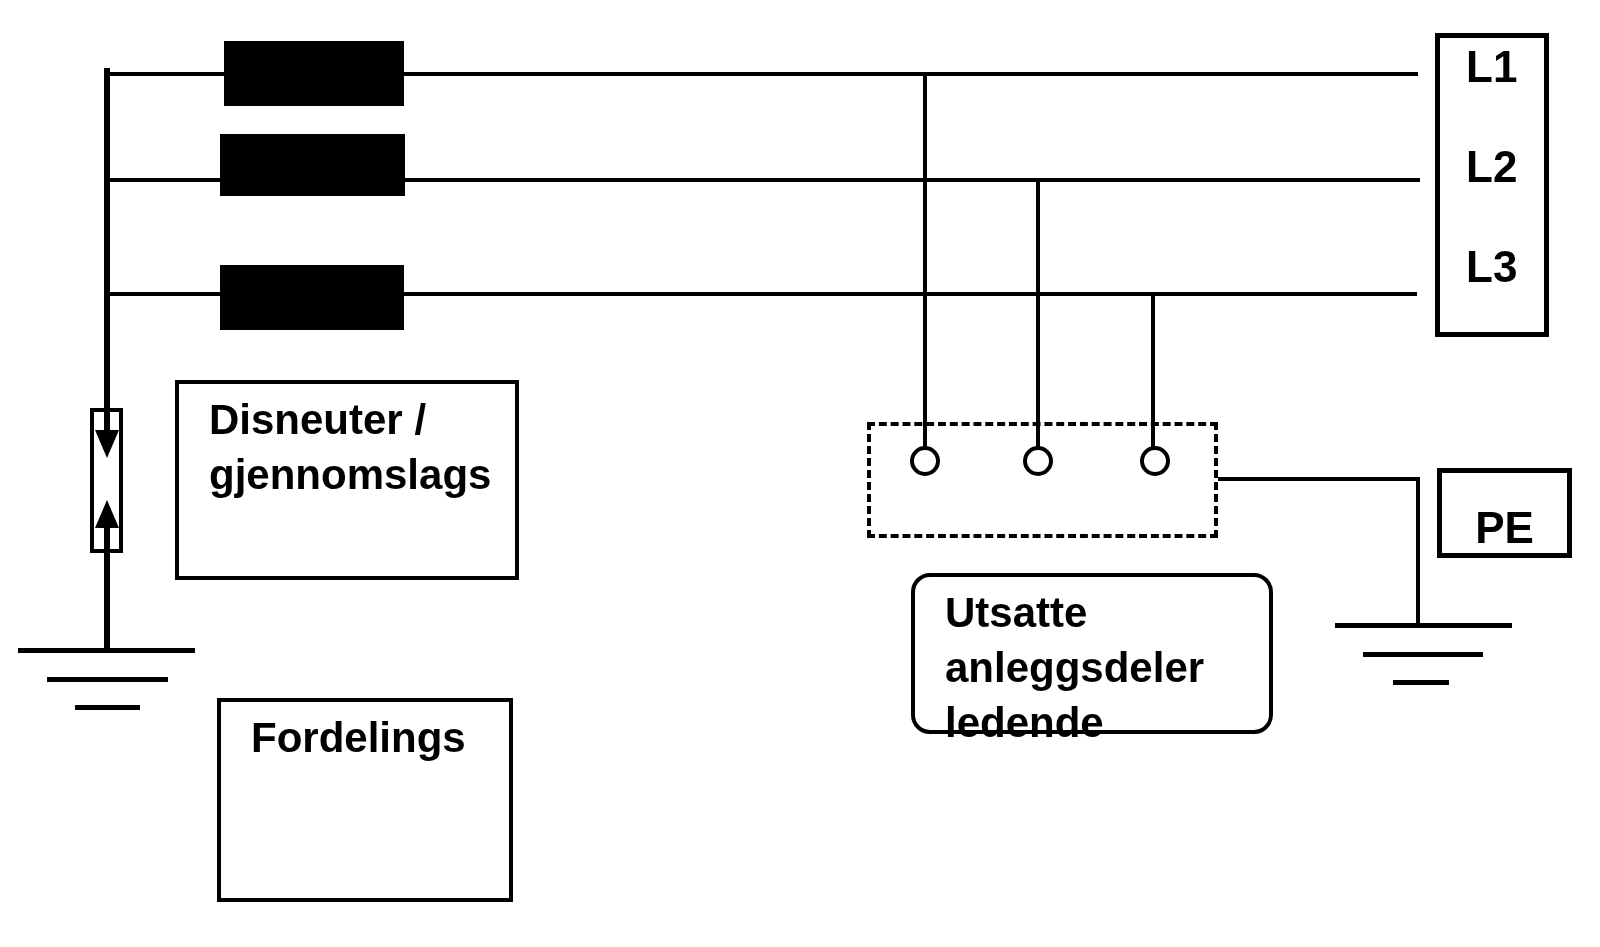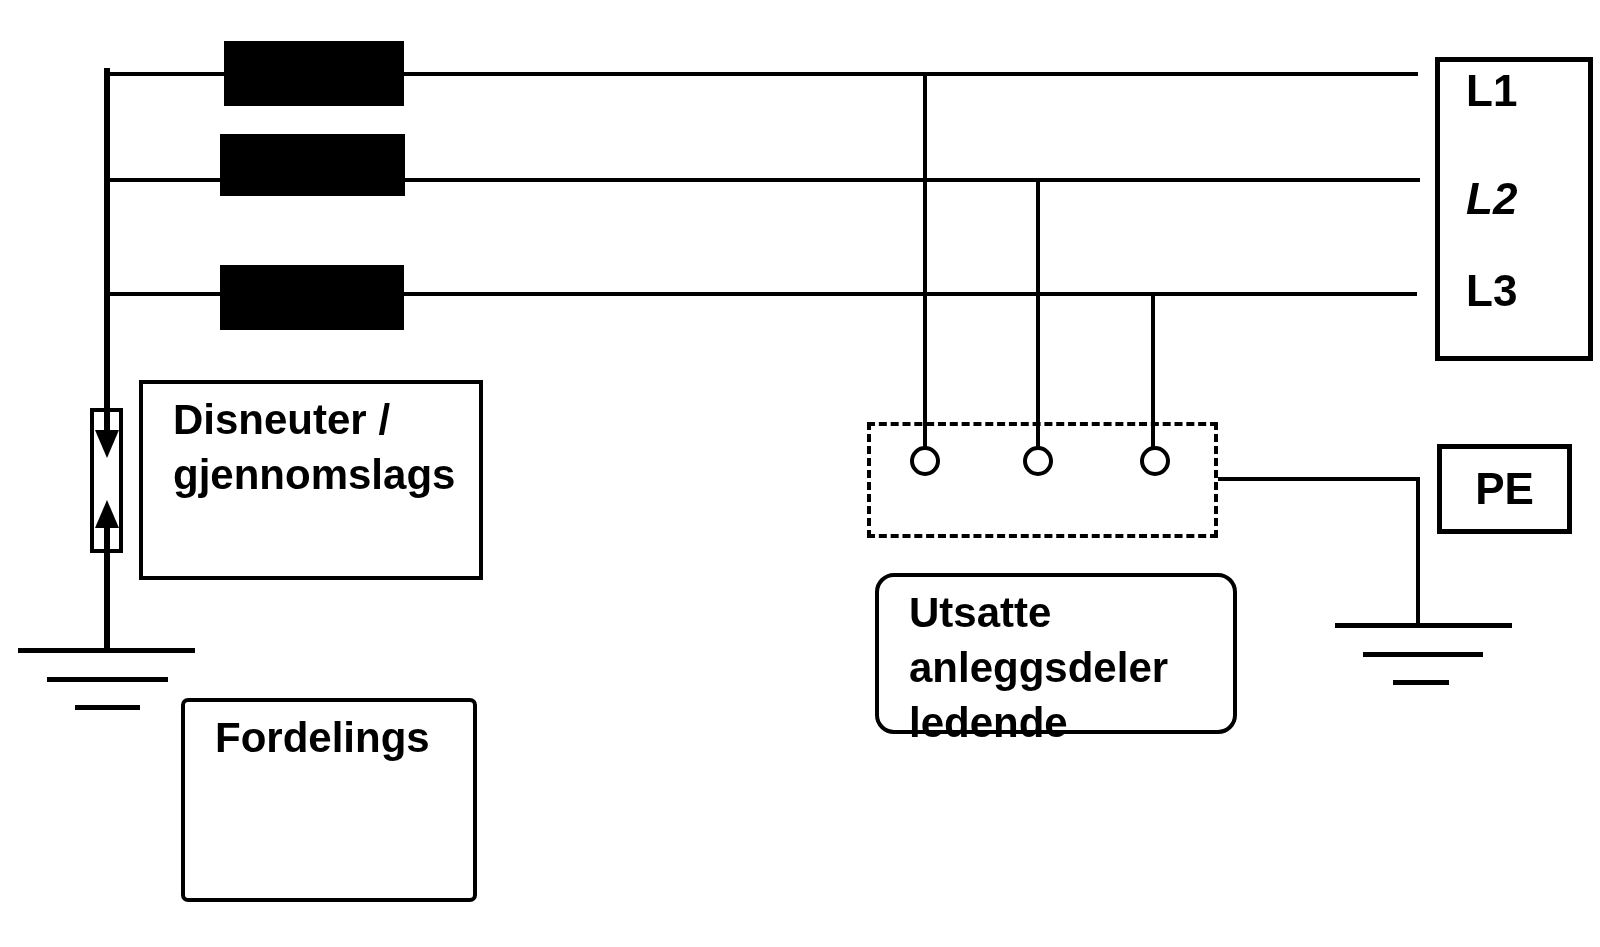--- a/index.html
+++ b/index.html
@@ -9,24 +9,24 @@
   }
   .hline { position:absolute; background:#000; }
   .vline { position:absolute; background:#000; }
   .winding { position:absolute; background:#000; }
   .outline { position:absolute; border:4px solid #000; background:#ffffff; box-sizing:border-box; }
   .outline-thick { position:absolute; border:5px solid #000; background:#ffffff; box-sizing:border-box; }
   .dashedbox { position:absolute; border:4px dashed #000; background:transparent; box-sizing:border-box; }
   .terminal { position:absolute; width:22px; height:22px; border:4px solid #000; border-radius:50%; background:#ffffff; box-sizing:content-box; }
   .tri-down { position:absolute; width:0; height:0; border-left:12px solid transparent; border-right:12px solid transparent; border-top:28px solid #000; }
   .tri-up { position:absolute; width:0; height:0; border-left:12px solid transparent; border-right:12px solid transparent; border-bottom:28px solid #000; }
-  .txtbox { font-size:42px; font-weight:bold; line-height:55px; padding:8px 8px 0 30px; }
+  .txtbox { font-size:42px; font-weight:bold; line-height:55px; padding:8px 8px 0 30px;margin-left:36px; }
   .txtbox div { white-space:nowrap; }
   .plabel { position:absolute; left:26px; font-size:44px; font-weight:bold; line-height:54px; white-space:nowrap; }
-  .pebox { display:flex; align-items:center; justify-content:center; font-size:44px; font-weight:bold; }
+  .pebox { display:flex; align-items:flex-end; justify-content:center; font-size:44px; font-weight:bold;margin-top:24px; }
 </style>
 </head>
 <body>
 
 <div class="canvas">
 
   <div class="hline" style="left:107px; top:72px; width:1311px; height:4px;"></div>
   <div class="hline" style="left:107px; top:178px; width:1313px; height:4px;"></div>
   <div class="hline" style="left:107px; top:292px; width:1310px; height:4px;"></div>
 
@@ -64,33 +64,33 @@
     <div class="hline" style="left:1335px; top:623px; width:177px; height:5px;"></div>
     <div class="hline" style="left:1363px; top:652px; width:120px; height:5px;"></div>
     <div class="hline" style="left:1393px; top:680px; width:56px; height:5px;"></div>
   </div>
 
   <div class="outline txtbox" style="left:139px; top:380px; width:344px; height:200px;">
     <div>Disneuter /</div>
     <div>gjennomslags</div>
   </div>
 
-  <div class="outline txtbox" style="left:181px; top:698px; width:296px; height:204px;border-radius:7px;">
+  <div class="outline txtbox" style="left:181px; top:698px; width:296px; height:204px;">
     <div>Fordelings</div>
   </div>
 
   <div class="outline txtbox" style="left:875px; top:573px; width:362px; height:161px;border-radius:19px;">
     <div>Utsatte</div>
     <div>anleggsdeler</div>
     <div>ledende</div>
   </div>
 
-  <div class="outline-thick" style="left:1435px; top:33px; width:158px; height:304px;margin-top:24px;">
+  <div class="outline-thick" style="left:1435px; top:33px; width:114px; height:304px;">
     <div class="plabel" style="top:2px;">L1</div>
-    <div class="plabel" style="top:110px;font-style:italic;">L2</div>
+    <div class="plabel" style="top:102px;">L2</div>
     <div class="plabel" style="top:202px;">L3</div>
   </div>
 
   <div class="outline-thick pebox" style="left:1437px; top:444px; width:135px; height:90px;">
     <span>PE</span>
   </div>
 
 </div>
 
 </body></html>

